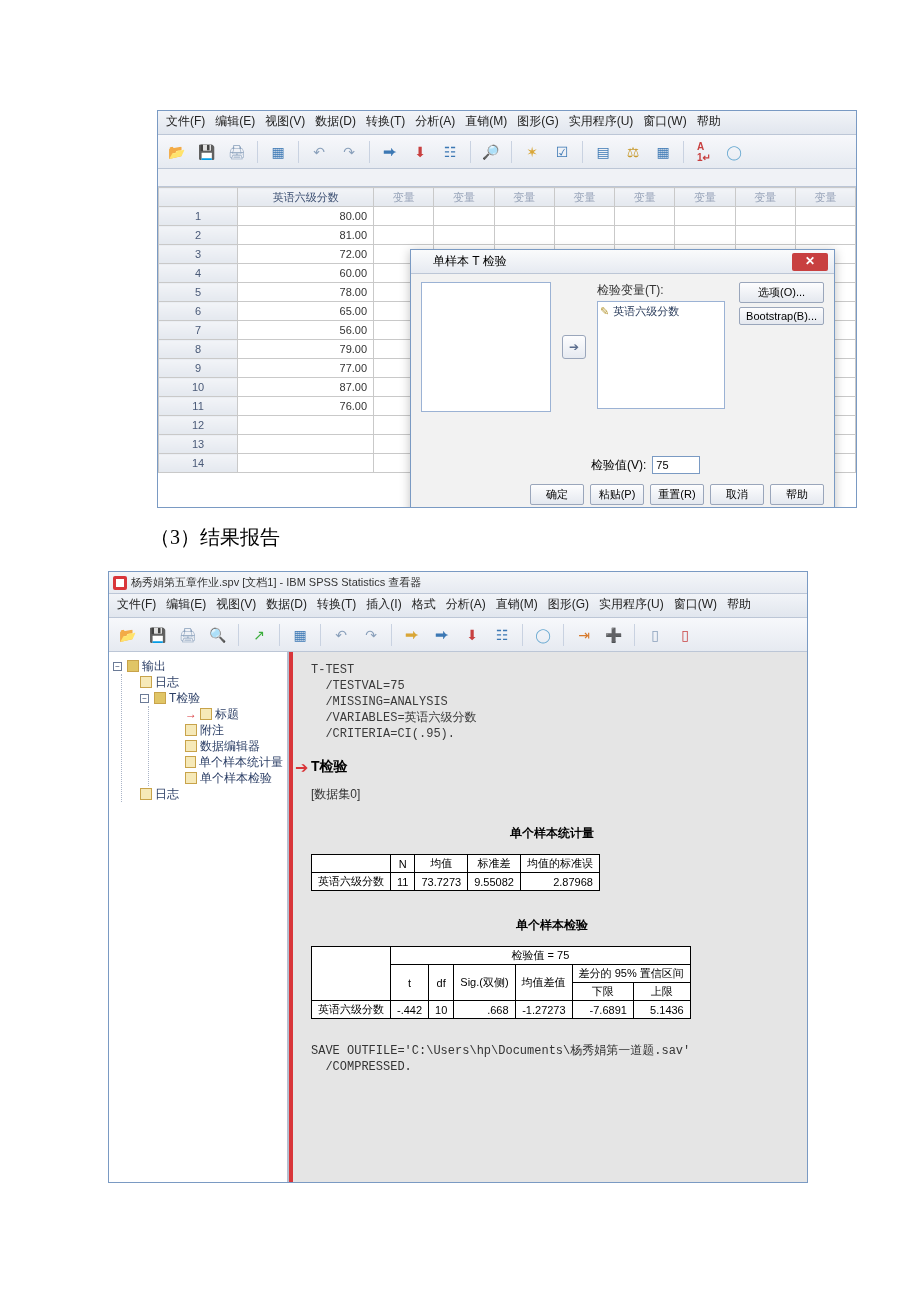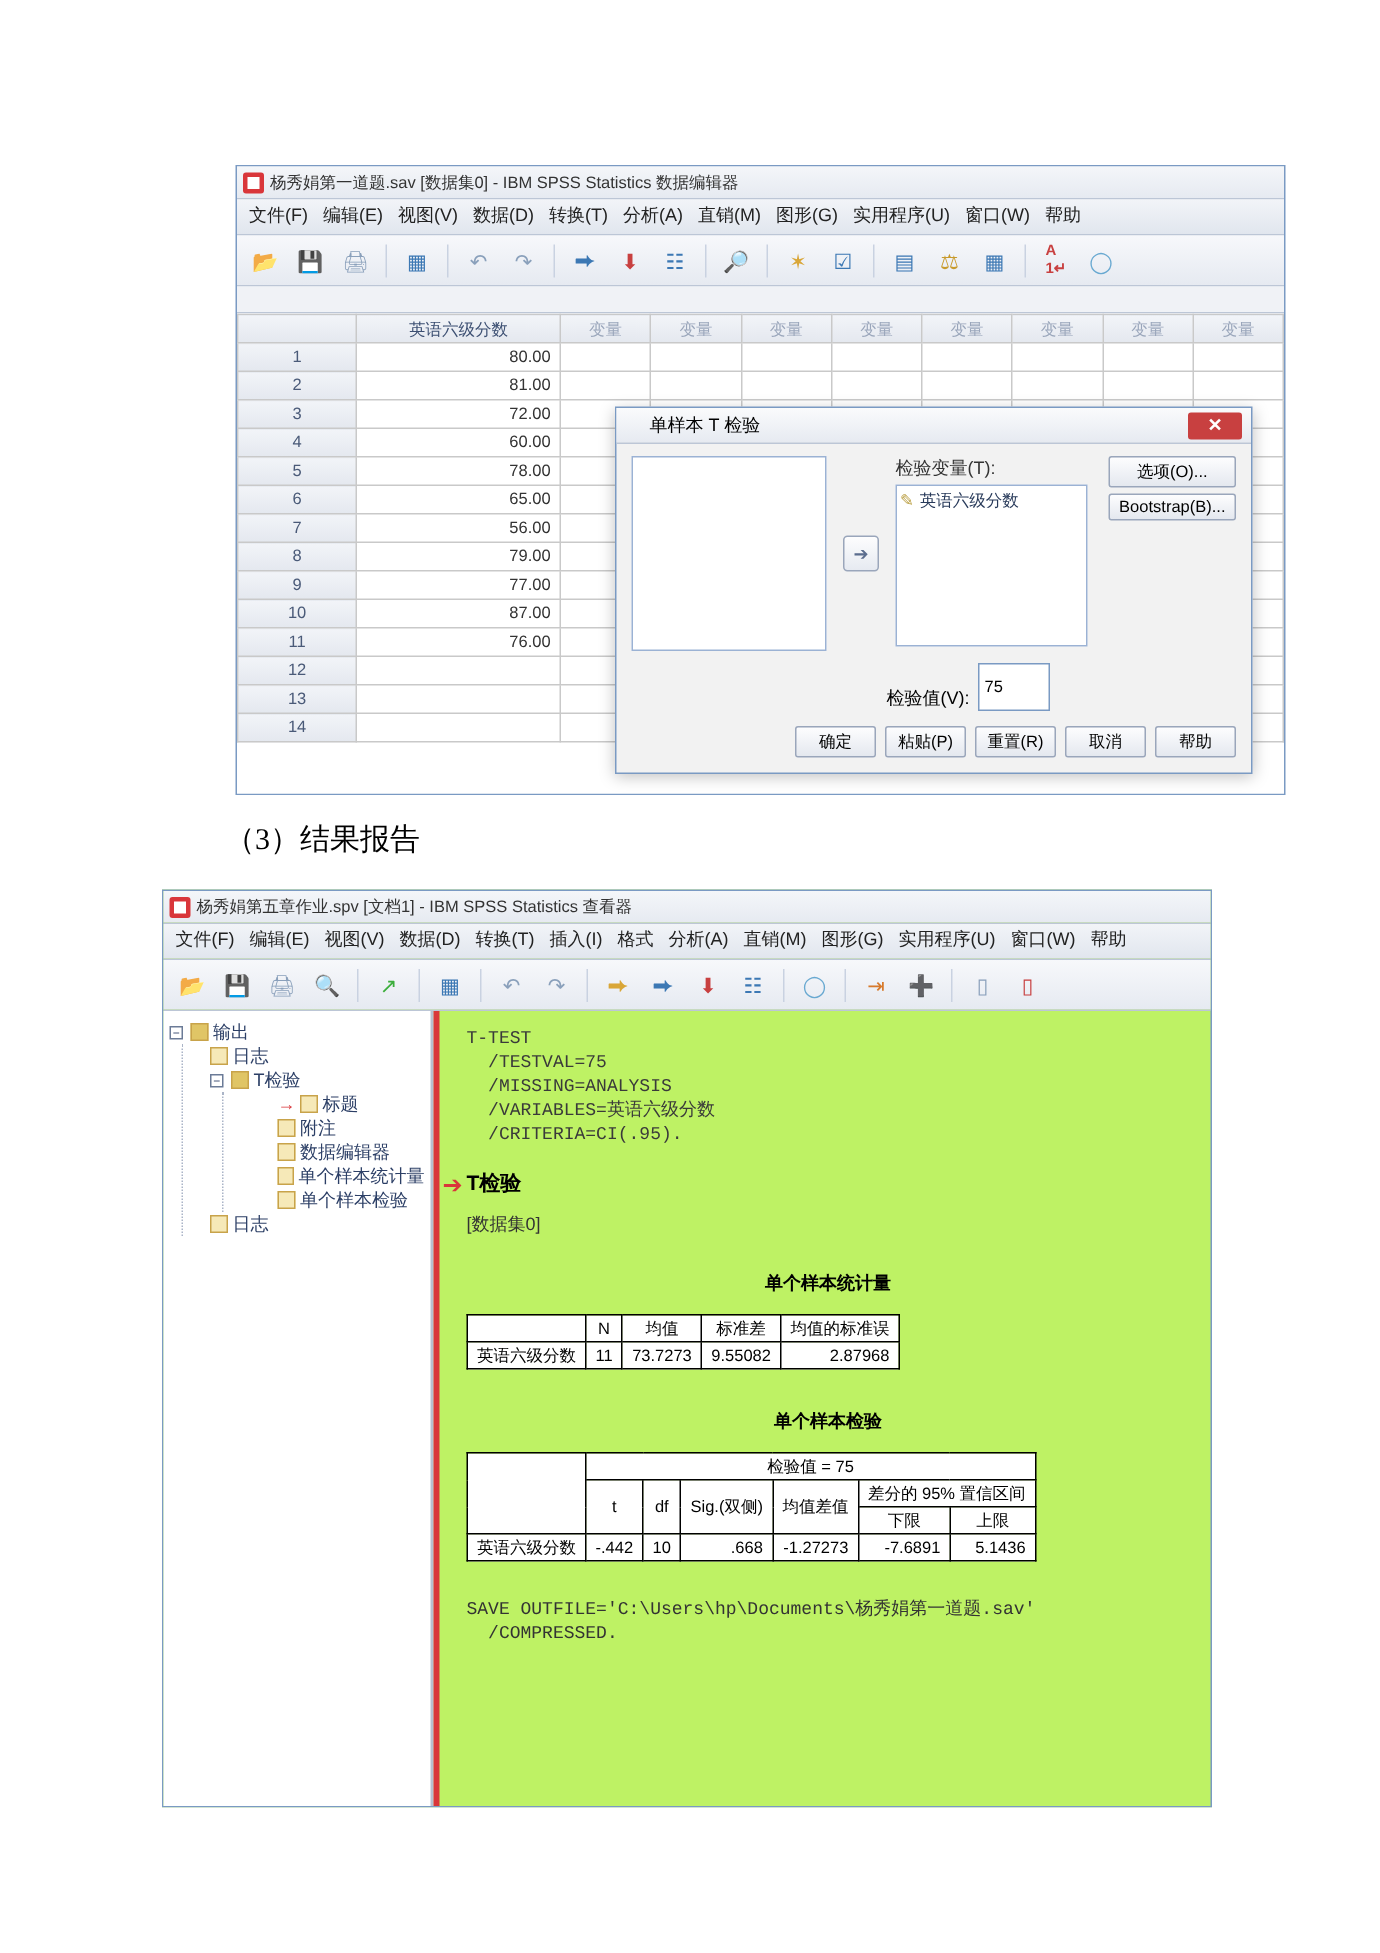--- a/index.html
+++ b/index.html
@@ -38,25 +38,25 @@
   .dlg-mid { display:flex; align-items:center; justify-content:center; width:30px; }
   .mid-btn { width:24px; height:24px; border:1px solid #9aa6bb; background:linear-gradient(#fdfdfe,#e6eaf1); border-radius:3px; text-align:center; line-height:22px; color:#5b6d8e; }
   .dlg-rightcol { flex:1; }
   .dlg-rightlist { border:1px solid #9bb2d4; background:#fff; height:108px; padding:2px; }
   .dlg-rightlist .item { display:flex; align-items:center; gap:4px; font-size:11px; color:#283a5a; }
   .dlg-rightlist .item::before { content:"✎"; color:#b89b3b; font-size:11px; }
   .dlg-label { margin-bottom:2px; color:#333; }
   .dlg-sidebtns { display:flex; flex-direction:column; gap:4px; margin-left:6px; }
   .dlg-sidebtns button, .dlg-bottom-btns button { background:linear-gradient(#fdfdfe,#e4e8ef); border:1px solid #9aa6bb; border-radius:2px; font-size:11px; padding:2px 6px; min-width:70px; }
   .dlg-testval { margin-top:8px; display:flex; align-items:flex-end; gap:6px; margin-left:170px; }
-  .dlg-testval input { border:1px solid #7a9ac3; height:32px; width:48px; padding:0 3px; font-size:11px; }
+  .dlg-testval input { border:1px solid #7a9ac3; height:18px; width:48px; padding:0 3px; font-size:11px;margin-top:36px; }
   .dlg-bottom-btns { display:flex; justify-content:flex-end; gap:6px; margin-top:10px; }
   .dlg-bottom-btns button { min-width:54px; }
   
-  .viewer-window { border:1px solid #7a9ac3; margin: 0 0 0 108px; width: 700px; background:#bef264; }
+  .viewer-window { border:1px solid #7a9ac3; margin: 0 0 0 108px; width: 700px; background:#e5e5e5; }
   .viewer-menubar span { font-size: 12px; }
   .viewer-body { display:flex; height:530px; }
   .outline { width:180px; border-right:2px solid #b7bfd0; padding:6px 4px; font-size:12px; color:#2c3f66; background:#fff; }
   .outline .node { display:flex; align-items:center; gap:3px; white-space:nowrap; line-height:16px; }
   .outline .toggle { width:9px; height:9px; border:1px solid #6b7b97; font-size:8px; line-height:7px; text-align:center; color:#2c3f66; margin-right:2px; }
   .outline .oicon { width:12px; height:12px; display:inline-block; border:1px solid #c8a34a; background:#f6e9b8; }
   .outline .book { background:#e0c566; }
   .outline .red-arrow { color:#d9363a; font-weight:bold; }
   .outline .indent1 { padding-left:18px; }
   .outline .indent2 { padding-left:36px; }
@@ -72,24 +72,20 @@
   .stats-table td.r { text-align:right; }
   .stats-table th.row-lab, .stats-table td.row-lab { text-align:left; }
   .syntax-block { font-family:"Courier New", monospace; font-size:12px; color:#333; margin-top:24px; line-height:16px; white-space:pre; }
 </style>
 </head>
 <body>
 
 <div class="page">
 
   <div class="spss-window">
-    <div class="titlebar">
-      <span class="app-icon"></span>
-      <span>杨秀娟第一道题.sav [数据集0] - IBM SPSS Statistics 数据编辑器</span>
-    </div>
     <div class="menubar">
       <span>文件(F)</span>
       <span>编辑(E)</span>
       <span>视图(V)</span>
       <span>数据(D)</span>
       <span>转换(T)</span>
       <span>分析(A)</span>
       <span>直销(M)</span>
       <span>图形(G)</span>
       <span>实用程序(U)</span>

